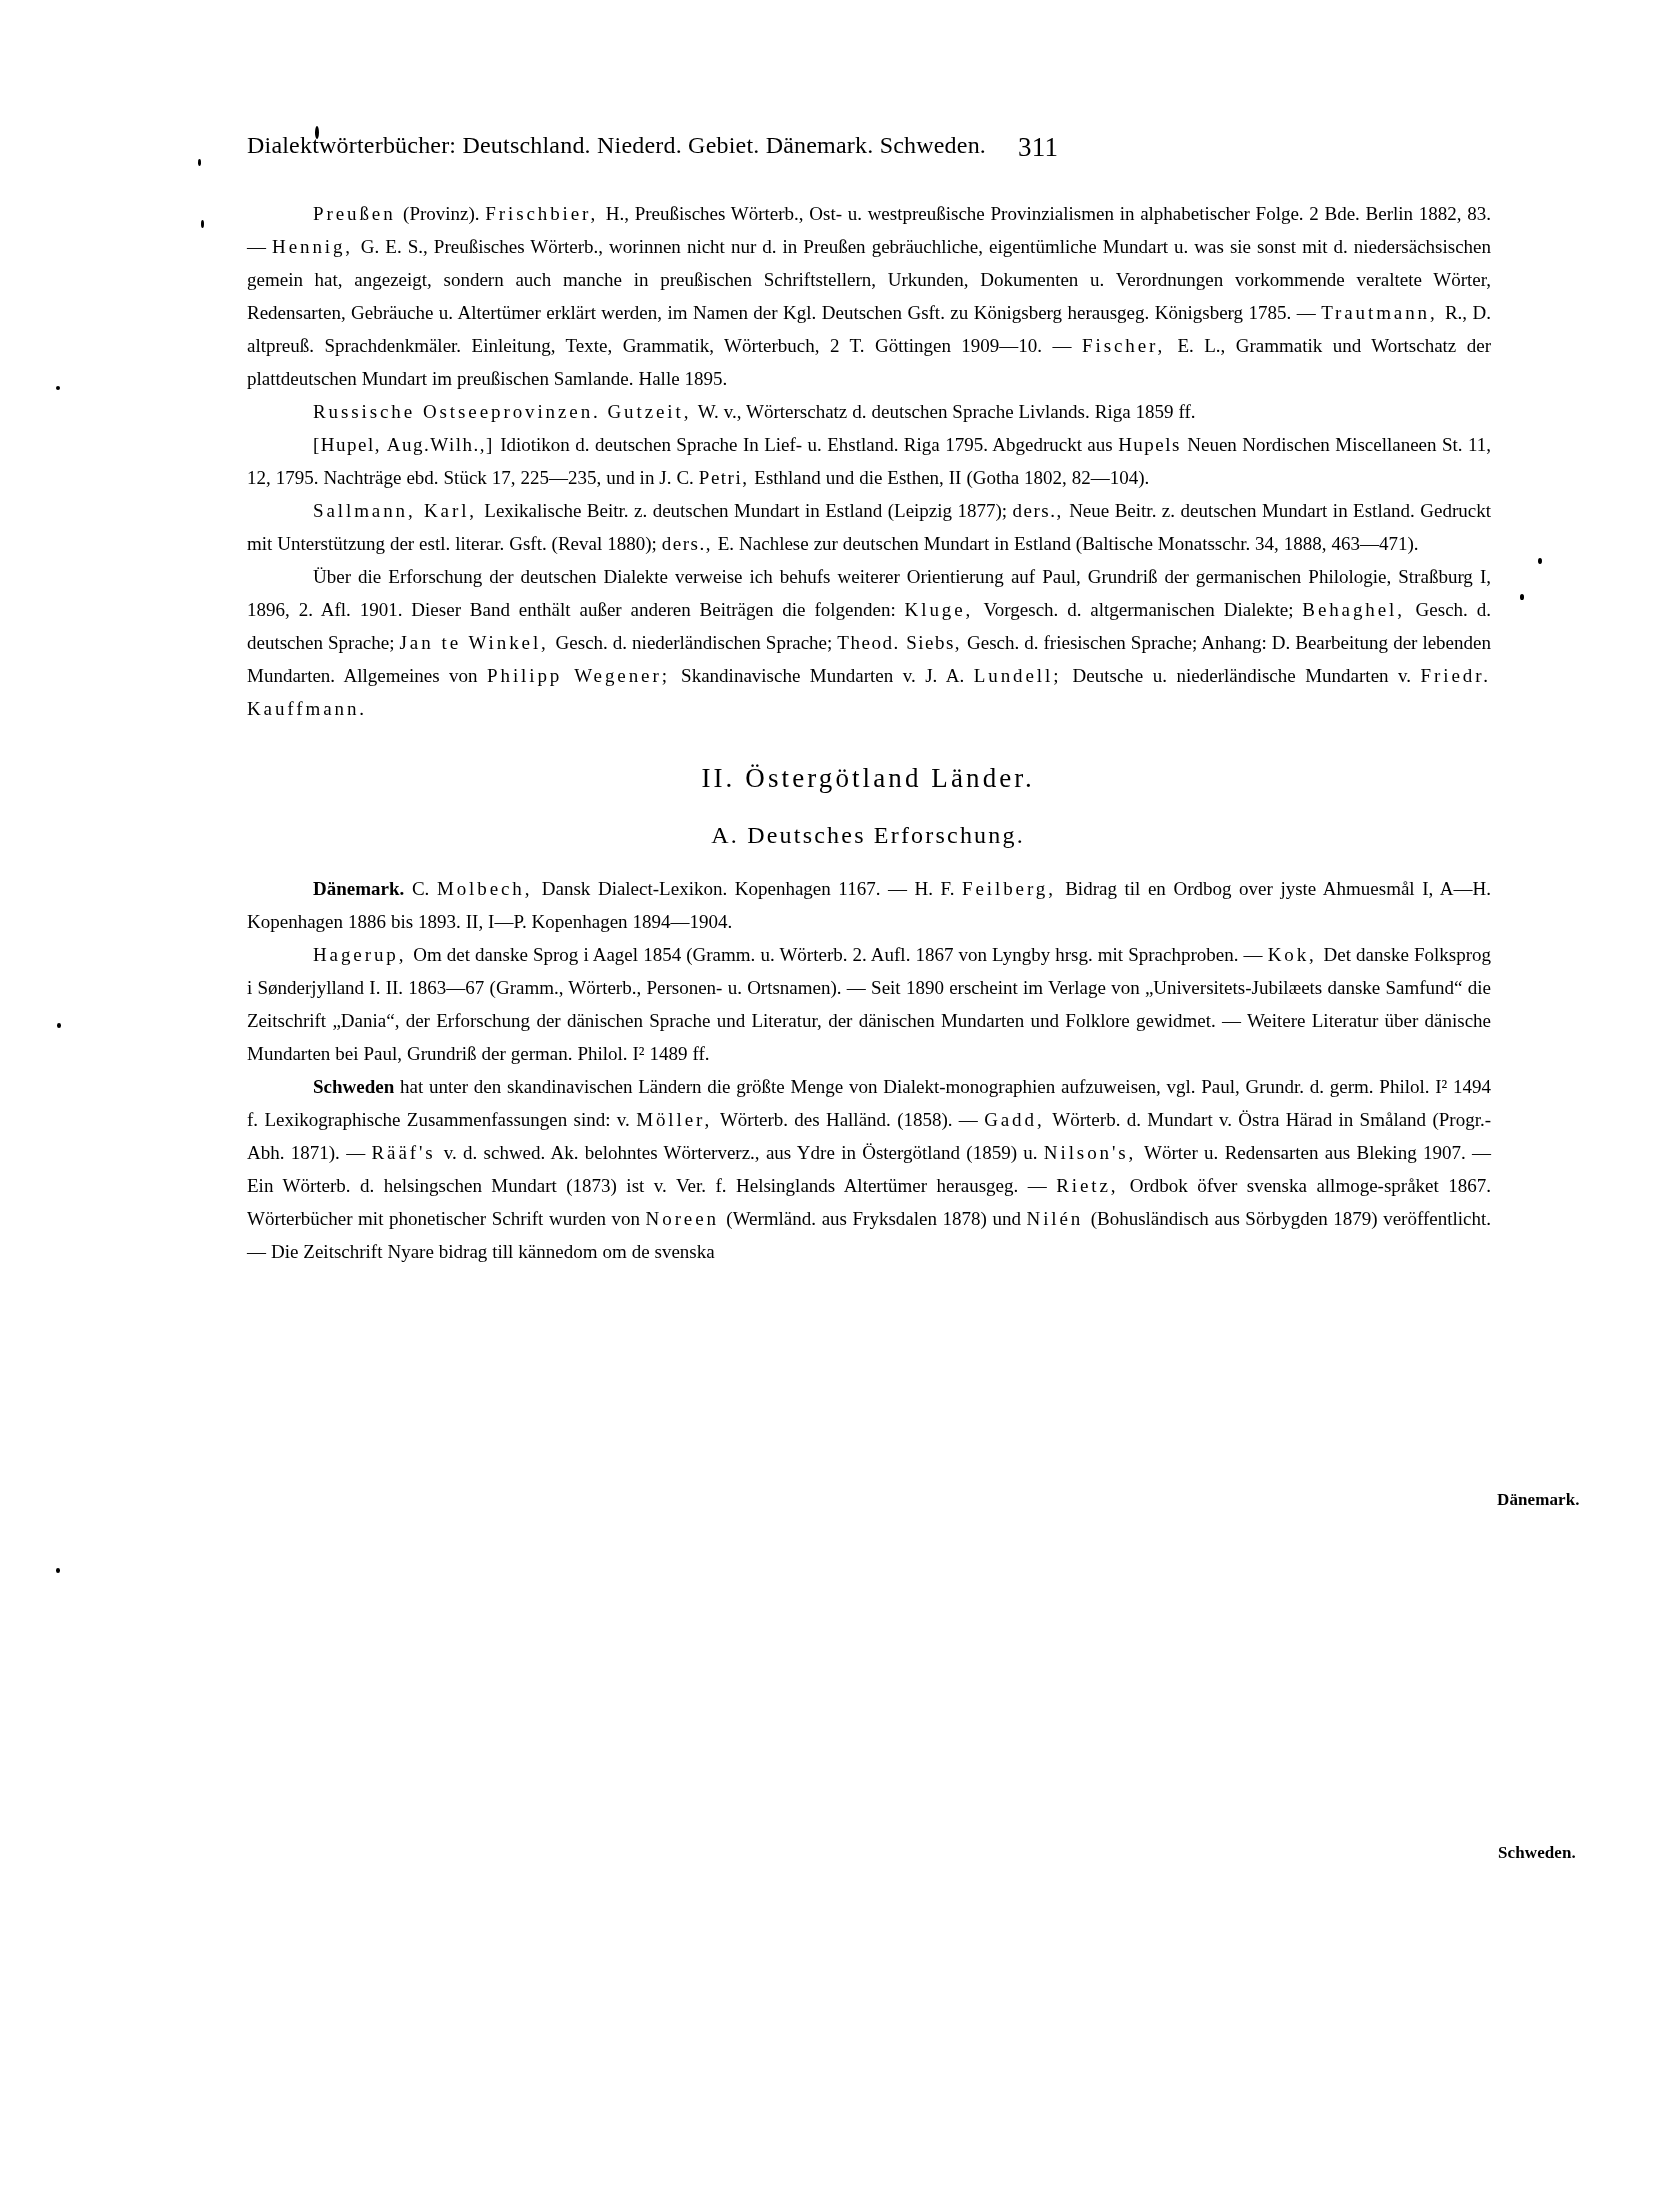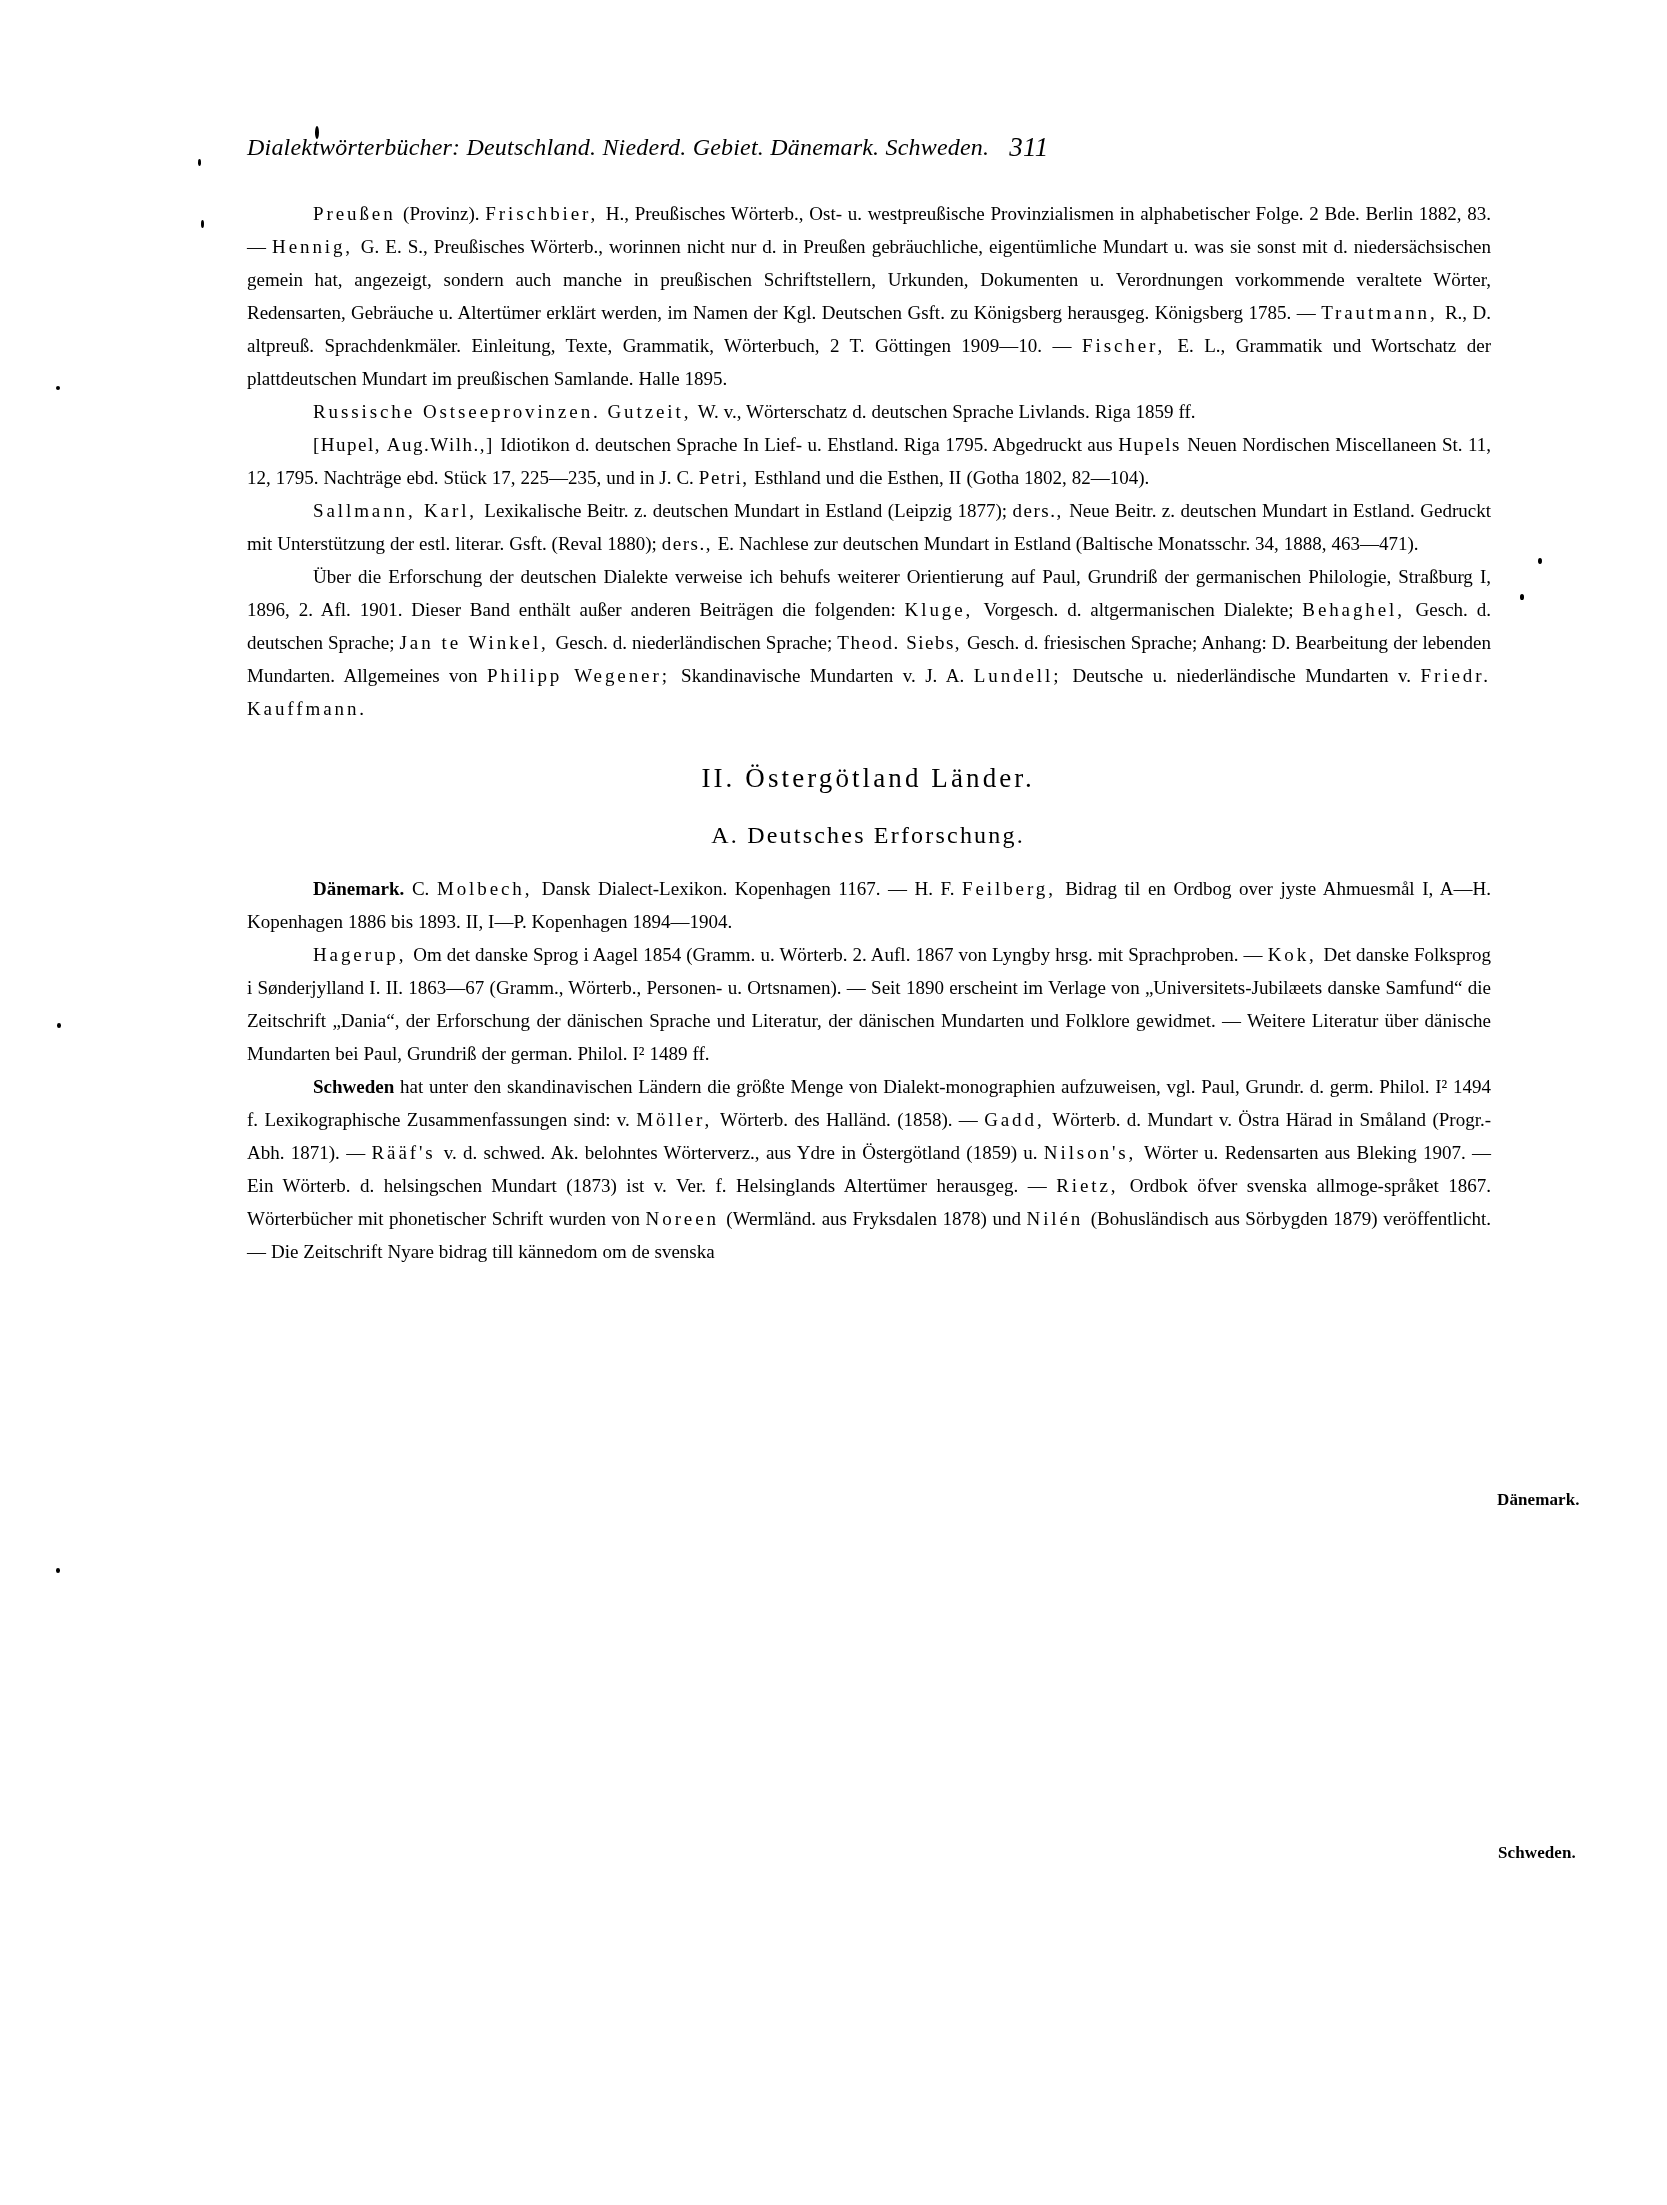--- a/index.html
+++ b/index.html
@@ -29,35 +29,34 @@
   .textblock {
     position: absolute;
     left: 247px;
     top: 132px;
     width: 1244px;
   }
 
   
   .runhead {
     display: flex;
-    align-items: center;
+    align-items: flex-start;
     justify-content: flex-start;
     font-size: 24px;
     letter-spacing: 0.2px;
     margin: 0 0 34px 0;
     white-space: nowrap;
-    font-style: italic;
   }
   .runhead .rh-title {
     font-weight: 400;
   }
   .runhead .rh-folio {
     font-weight: 400;
     font-size: 27px;
-    margin-left: 20px;
+    margin-left: 32px;
   }
 
   
   p.para {
     margin: 0;
     font-size: 19px;
     line-height: 33px;
     text-align: justify;
     text-justify: inter-word;
     word-spacing: 0.2px;

